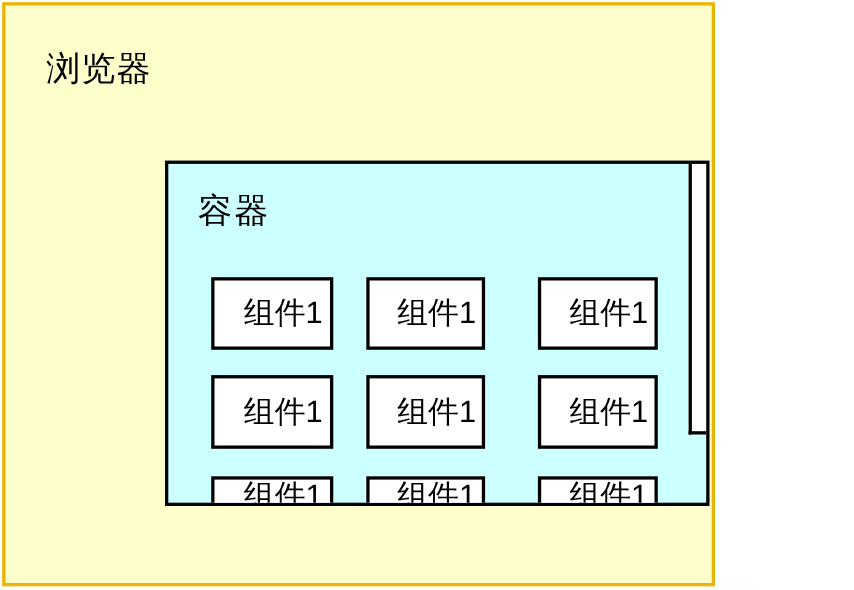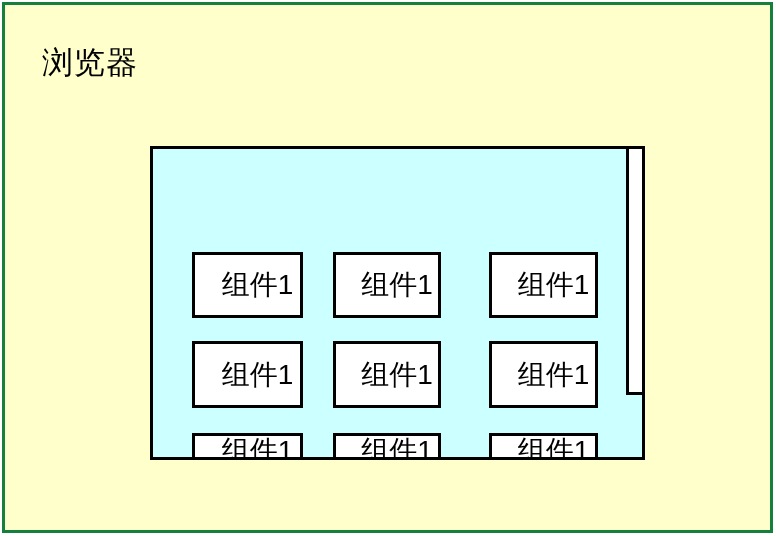--- a/index.html
+++ b/index.html
@@ -9,23 +9,23 @@
     font-family: "Liberation Sans", "DejaVu Sans", sans-serif;
     color: #000000;
     overflow: hidden;
   }
   .stage { position: relative; width: 776px; height: 536px; }
 
   
   .browser {
     position: absolute;
     left: 2px; top: 2px;
-    width: 771px; height: 531px;
+    width: 648px; height: 531px;
     background: #FFFFCC;
-    border: 3px solid #15803d;
+    border: 3px solid #eab308;
   }
   .browser-label {
     position: absolute;
     left: 37px; top: 42px;
     font-size: 31px;
     line-height: 1.05;
     letter-spacing: 1px;
     white-space: nowrap;
   }
 
@@ -81,20 +81,21 @@
 <body>
 
 <div class="stage">
 
   <div class="browser">
 
     <div class="browser-label">浏览器</div>
 
     <div class="container-box">
 
+      <div class="container-label">容器</div>
 
       <div class="scrollbar"></div>
 
       <div class="component-box r1 c1">组件1</div>
       <div class="component-box r1 c2">组件1</div>
       <div class="component-box r1 c3">组件1</div>
 
       <div class="component-box r2 c1">组件1</div>
       <div class="component-box r2 c2">组件1</div>
       <div class="component-box r2 c3">组件1</div>

